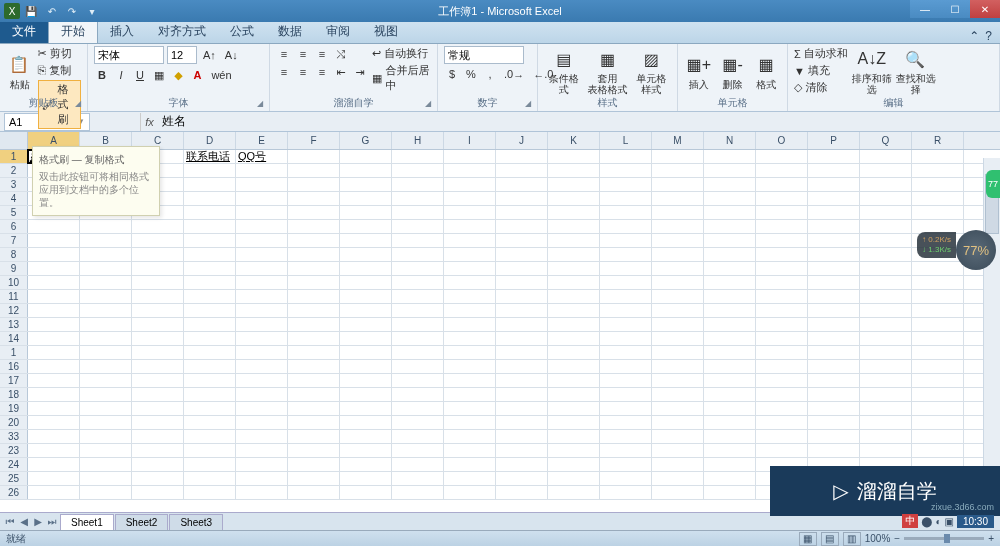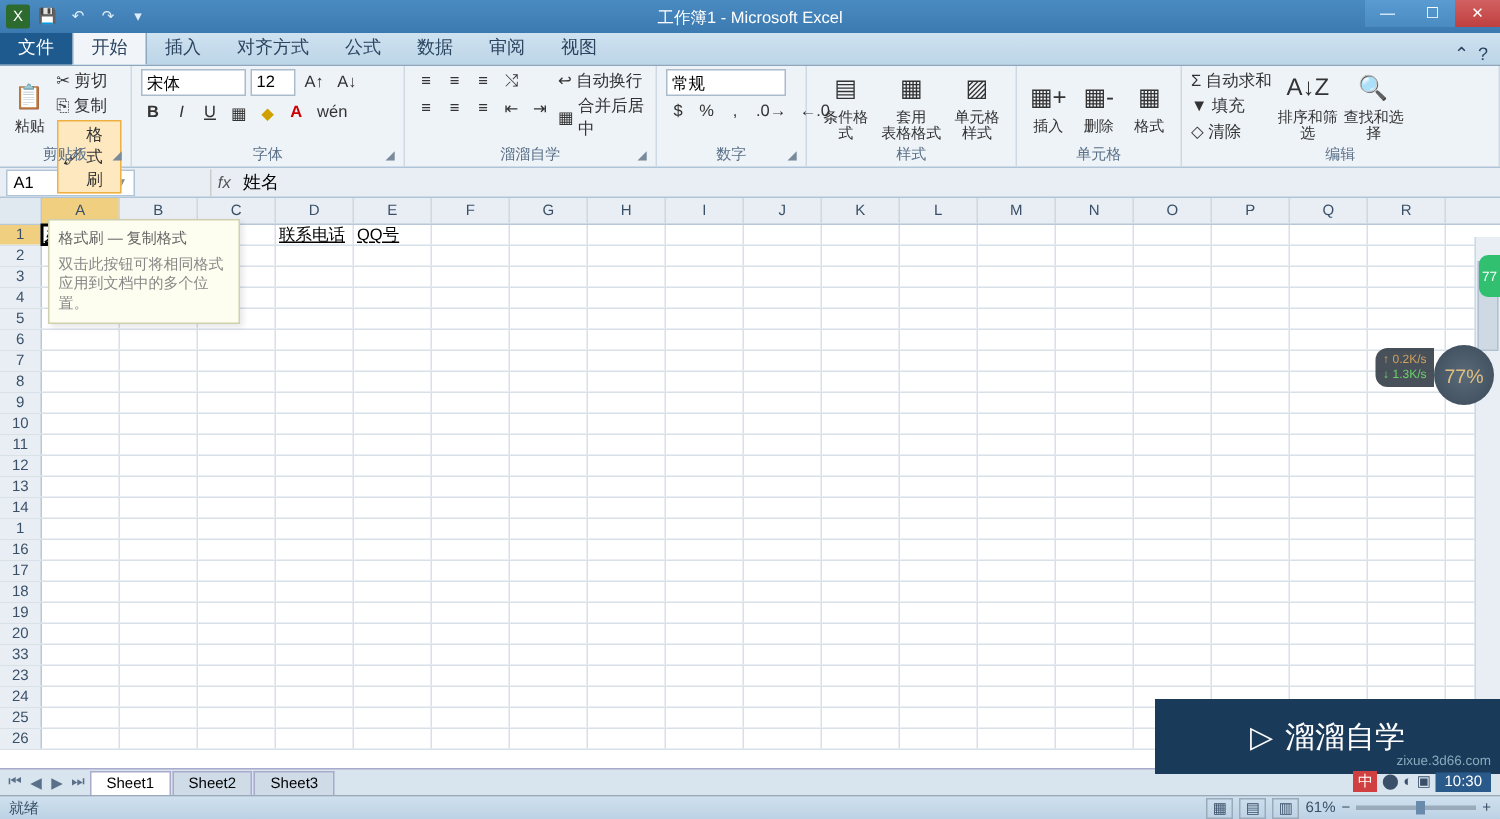--- a/index.html
+++ b/index.html
@@ -888,21 +888,21 @@
       <div class="stab inactive">Sheet3</div>
     </div>
 </div>
 
 <div class="statusbar">
   <span>就绪</span>
   <div class="right">
     <div class="viewbtn">▦</div>
     <div class="viewbtn">▤</div>
     <div class="viewbtn">▥</div>
-    <span>61%</span>
+    <span>100%</span>
     <span>−</span>
     <div class="zoom-slider">
         <div class="thumb"></div>
       </div>
     <span>+</span>
   </div>
 </div>
 
 <div class="float-tab">77</div>
 <div class="float-net">

